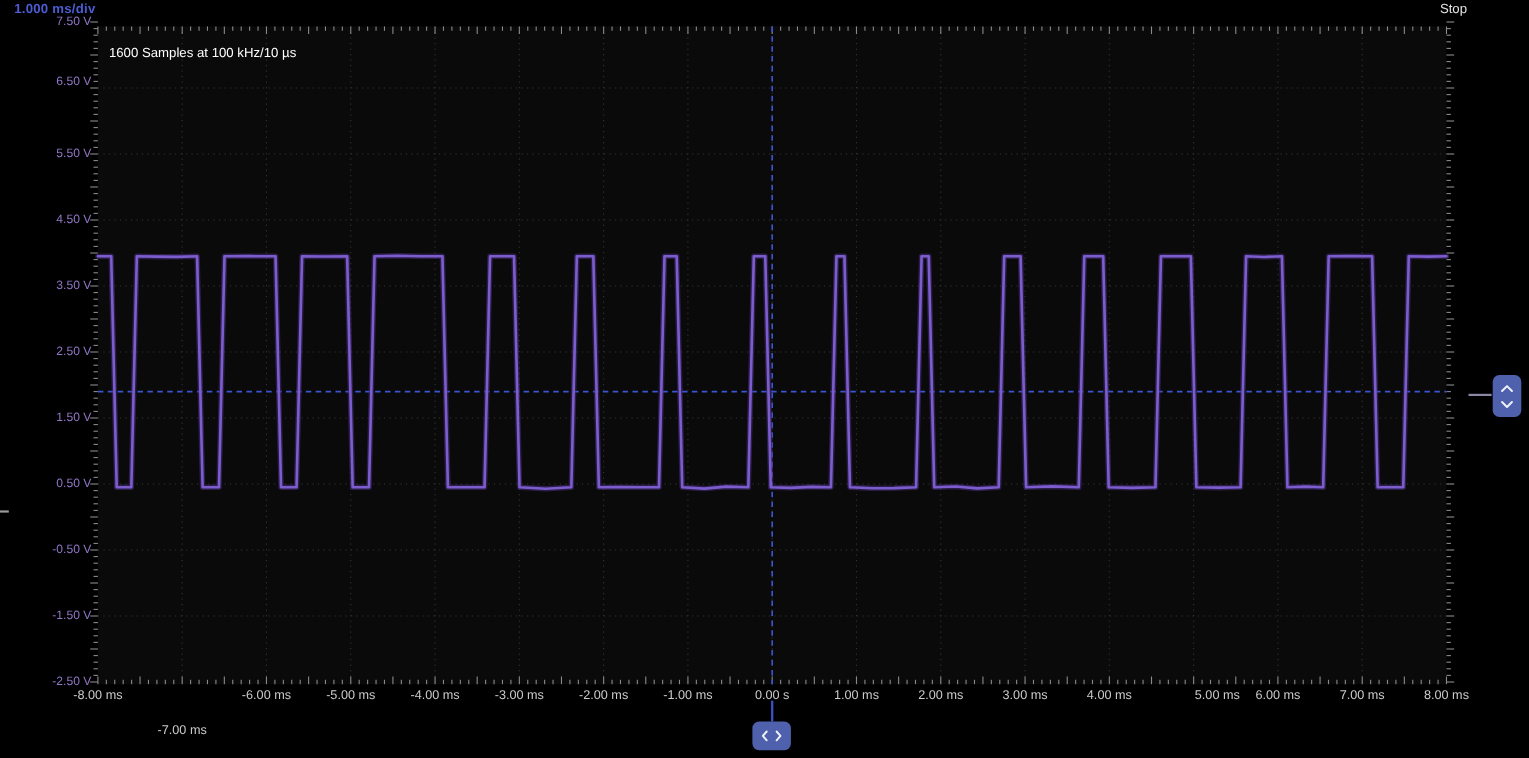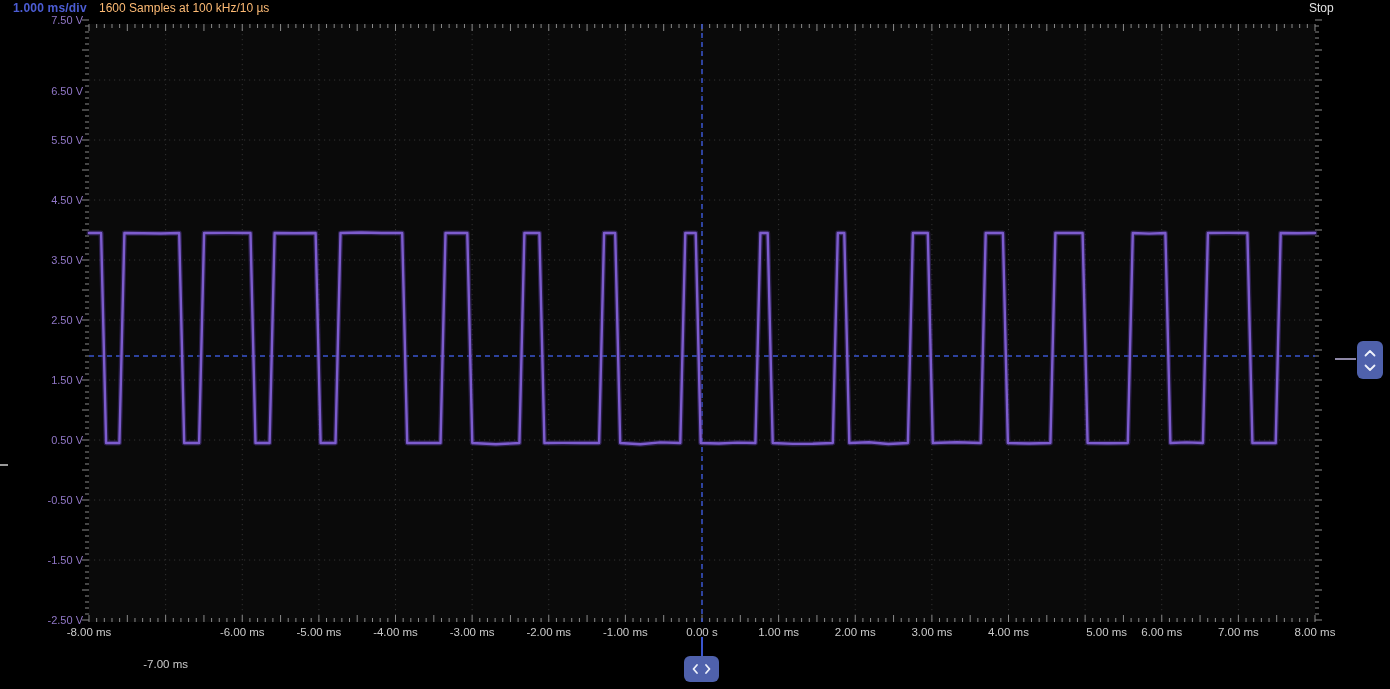--- a/index.html
+++ b/index.html
@@ -580,26 +580,26 @@
         <line x1="89" y1="356" x2="1315" y2="356"></line>
         <line x1="702" y1="24" x2="702" y2="622"></line>
       </g>
       <g fill="none" stroke-linejoin="round" stroke-linecap="round">
         <path d="M89.0 233.0 L101.1 233.0 L106.1 443.0L106.1 443.0 L119.4 443.0 L124.4 233.0L124.4 233.0 L142.7 233.3 L161.0 233.5 L179.2 233.0 L184.2 443.0L184.2 443.0 L199.1 443.0 L204.1 233.0L204.1 233.0 L227.3 232.9 L250.5 233.0 L255.5 443.0L255.5 443.0 L269.6 443.0 L274.6 233.0L274.6 233.0 L295.1 233.2 L315.6 233.0 L320.6 443.0L320.6 443.0 L335.5 443.0 L340.5 233.0L340.5 233.0 L361.1 232.5 L381.6 233.0 L402.2 233.0 L407.2 443.0L407.2 443.0 L423.9 443.0 L440.5 443.0 L445.5 233.0L445.5 233.0 L467.3 233.0 L472.3 443.0L472.3 443.0 L495.9 444.3 L519.4 443.0 L524.4 233.0L524.4 233.0 L539.4 233.0 L544.4 443.0L544.4 443.0 L562.6 442.9 L580.9 443.0 L599.1 443.0 L604.1 233.0L604.1 233.0 L615.2 233.0 L620.2 443.0L620.2 443.0 L640.3 444.2 L660.3 442.4 L680.3 443.0 L685.3 233.0L685.3 233.0 L695.7 233.0 L700.7 443.0L700.7 443.0 L718.9 443.5 L737.2 442.6 L755.4 443.0 L760.4 233.0L760.4 233.0 L767.7 233.0 L772.7 443.0L772.7 443.0 L792.7 443.9 L812.8 443.7 L832.8 443.0 L837.8 233.0L837.8 233.0 L844.3 233.0 L849.3 443.0L849.3 443.0 L868.9 442.3 L888.4 444.0 L907.9 443.0 L912.9 233.0L912.9 233.0 L927.8 233.0 L932.8 443.0L932.8 443.0 L956.8 442.2 L980.7 443.0 L985.7 233.0L985.7 233.0 L1002.9 233.0 L1007.9 443.0L1007.9 443.0 L1029.2 443.5 L1050.4 443.0 L1055.4 233.0L1055.4 233.0 L1082.6 233.0 L1087.6 443.0L1087.6 443.0 L1107.7 443.3 L1127.8 443.0 L1132.8 233.0L1132.8 233.0 L1149.1 233.6 L1165.4 233.0 L1170.4 443.0L1170.4 443.0 L1186.7 442.4 L1202.9 443.0 L1207.9 233.0L1207.9 233.0 L1227.6 232.9 L1247.4 233.0 L1252.4 443.0L1252.4 443.0 L1275.7 443.0 L1280.7 233.0L1280.7 233.0 L1297.9 233.3 L1315.0 233.0" stroke="#46307e" stroke-width="5" opacity="0.55"></path>
         <path d="M89.0 233.0 L101.1 233.0 L106.1 443.0L106.1 443.0 L119.4 443.0 L124.4 233.0L124.4 233.0 L142.7 233.3 L161.0 233.5 L179.2 233.0 L184.2 443.0L184.2 443.0 L199.1 443.0 L204.1 233.0L204.1 233.0 L227.3 232.9 L250.5 233.0 L255.5 443.0L255.5 443.0 L269.6 443.0 L274.6 233.0L274.6 233.0 L295.1 233.2 L315.6 233.0 L320.6 443.0L320.6 443.0 L335.5 443.0 L340.5 233.0L340.5 233.0 L361.1 232.5 L381.6 233.0 L402.2 233.0 L407.2 443.0L407.2 443.0 L423.9 443.0 L440.5 443.0 L445.5 233.0L445.5 233.0 L467.3 233.0 L472.3 443.0L472.3 443.0 L495.9 444.3 L519.4 443.0 L524.4 233.0L524.4 233.0 L539.4 233.0 L544.4 443.0L544.4 443.0 L562.6 442.9 L580.9 443.0 L599.1 443.0 L604.1 233.0L604.1 233.0 L615.2 233.0 L620.2 443.0L620.2 443.0 L640.3 444.2 L660.3 442.4 L680.3 443.0 L685.3 233.0L685.3 233.0 L695.7 233.0 L700.7 443.0L700.7 443.0 L718.9 443.5 L737.2 442.6 L755.4 443.0 L760.4 233.0L760.4 233.0 L767.7 233.0 L772.7 443.0L772.7 443.0 L792.7 443.9 L812.8 443.7 L832.8 443.0 L837.8 233.0L837.8 233.0 L844.3 233.0 L849.3 443.0L849.3 443.0 L868.9 442.3 L888.4 444.0 L907.9 443.0 L912.9 233.0L912.9 233.0 L927.8 233.0 L932.8 443.0L932.8 443.0 L956.8 442.2 L980.7 443.0 L985.7 233.0L985.7 233.0 L1002.9 233.0 L1007.9 443.0L1007.9 443.0 L1029.2 443.5 L1050.4 443.0 L1055.4 233.0L1055.4 233.0 L1082.6 233.0 L1087.6 443.0L1087.6 443.0 L1107.7 443.3 L1127.8 443.0 L1132.8 233.0L1132.8 233.0 L1149.1 233.6 L1165.4 233.0 L1170.4 443.0L1170.4 443.0 L1186.7 442.4 L1202.9 443.0 L1207.9 233.0L1207.9 233.0 L1227.6 232.9 L1247.4 233.0 L1252.4 443.0L1252.4 443.0 L1275.7 443.0 L1280.7 233.0L1280.7 233.0 L1297.9 233.3 L1315.0 233.0" stroke="#7d5cce" stroke-width="2.4"></path>
       </g>
     </svg>
 
   <div id="timebase" class="hdr" style="color: rgb(76, 93, 212);">1.000 ms/div</div>
-  <div id="samples" class="hdr" style="color: #fdba74;">1600 Samples at 100 kHz/10 µs</div>
+  <div id="samples" class="hdr" style="color: #ffffff; margin-top: 40px;">1600 Samples at 100 kHz/10 µs</div>
   <div id="status" class="hdr" style="color: rgb(226, 226, 226);">Stop</div>
 
   <div id="ylabels">
       <div class="ylabel" style="top: 13px; color: rgb(145, 119, 200);">7.50 V</div>
-      <div class="ylabel" style="top: 84px; color: rgb(145, 119, 200);">6.50 V</div>
+      <div class="ylabel" style="top: 67px; color: rgb(145, 119, 200);">6.50 V</div>
       <div class="ylabel" style="top: 133px; color: rgb(145, 119, 200); padding-left: 32px;">5.50 V</div>
       <div class="ylabel" style="top: 193px; color: rgb(145, 119, 200);">4.50 V</div>
       <div class="ylabel" style="top: 253px; color: rgb(145, 119, 200);">3.50 V</div>
       <div class="ylabel" style="top: 313px; color: rgb(145, 119, 200);">2.50 V</div>
       <div class="ylabel" style="top: 373px; color: rgb(145, 119, 200);">1.50 V</div>
       <div class="ylabel" style="top: 433px; color: rgb(145, 119, 200);">0.50 V</div>
       <div class="ylabel" style="top: 493px; color: rgb(145, 119, 200);">-0.50 V</div>
       <div class="ylabel" style="top: 553px; color: rgb(145, 119, 200);">-1.50 V</div>
       <div class="ylabel" style="top: 613px; color: rgb(145, 119, 200);">-2.50 V</div>
     </div>

